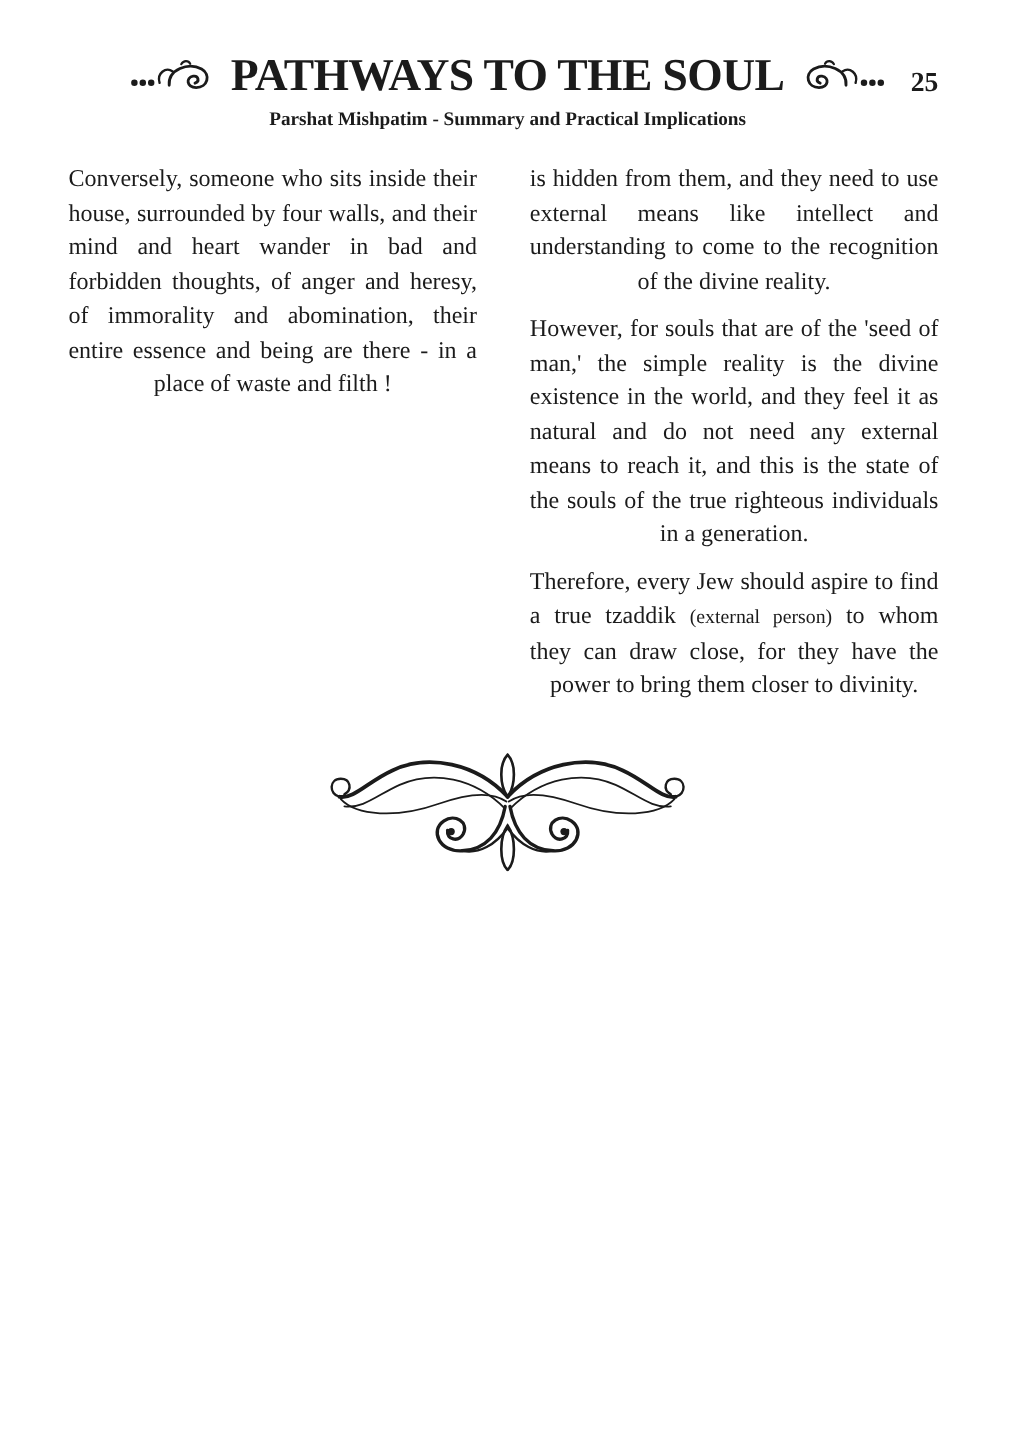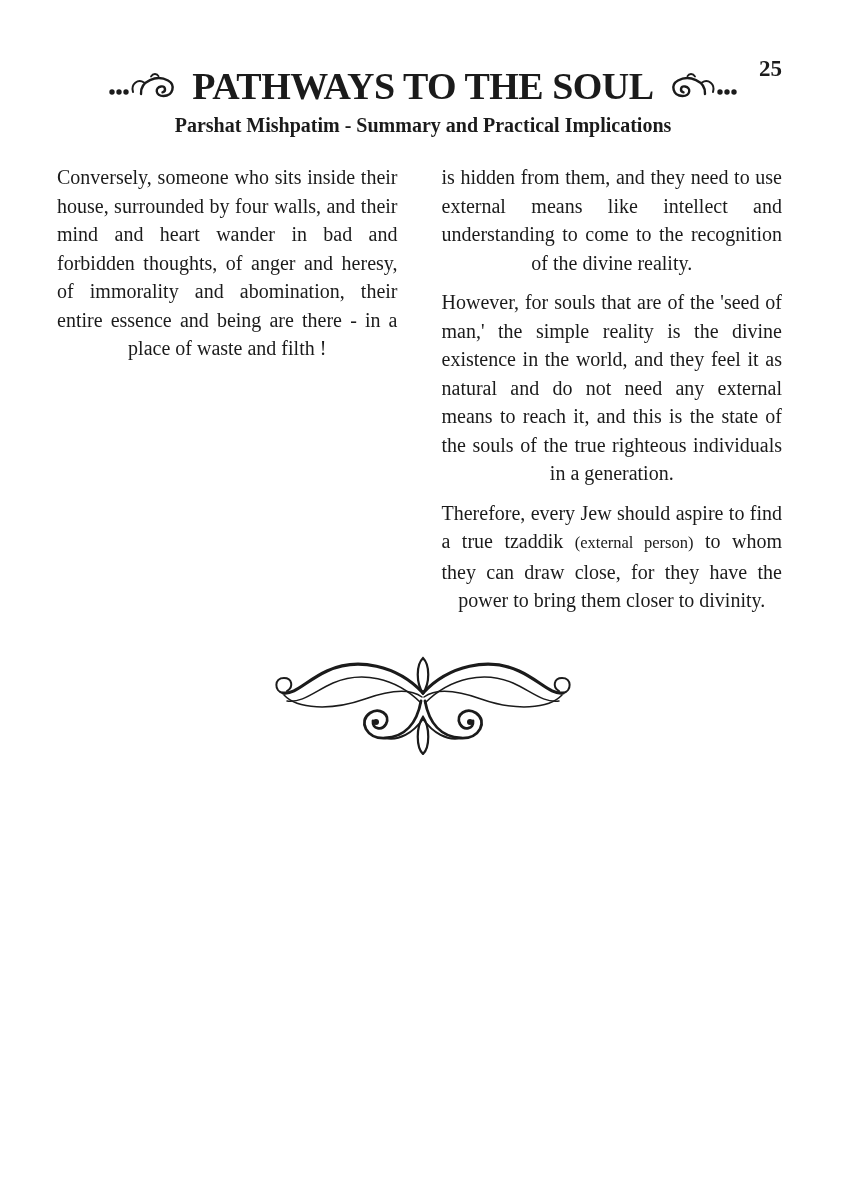--- a/index.html
+++ b/index.html
@@ -13,40 +13,39 @@
     color: #1b1b1b;
   }
   
   .header { padding-top: 44px; position: relative; }
   .title-row {
     display: flex;
     align-items: center;
     justify-content: center;
     gap: 8px;
     line-height: 1;
-    margin-top: 23px;
   }
   .title {
     font-size: 38px;
     font-weight: bold;
     letter-spacing: -0.5px;
     white-space: nowrap;
   }
   .orn { display: block; }
   .page-num {
     position: absolute;
     top: 56px;
     right: 64px;
     font-size: 23px;
     font-weight: bold;
   }
   .subtitle {
     margin-top: 9px;
     text-align: center;
-    font-size: 20px;
+    font-size: 16px;
     font-weight: bold;
   }
   
   .columns {
     display: flex;
     gap: 44px;
     padding: 26px 64px 0 57px;
   }
   .col { flex: 1; min-width: 0; }
   p.para {

